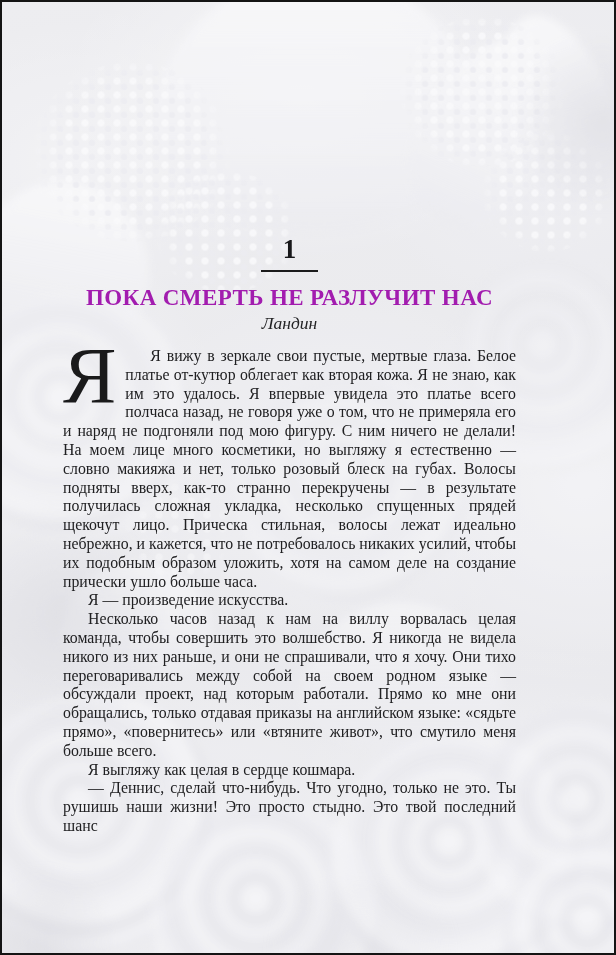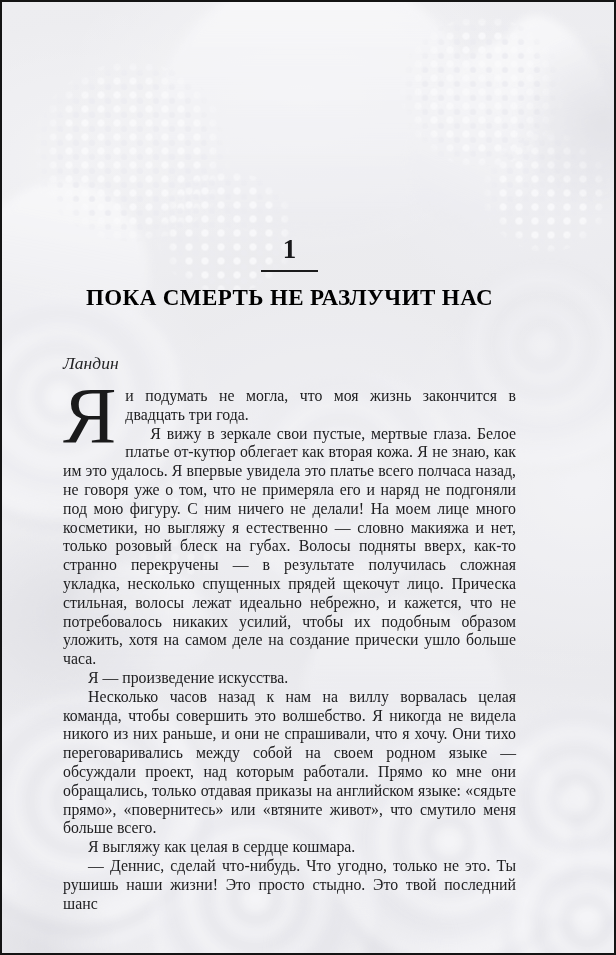--- a/index.html
+++ b/index.html
@@ -69,24 +69,24 @@
   .chapter-number {
     text-align: center; font-size: 27px; line-height: 27px;
     font-weight: 700; color: #18181a;
   }
   .chapter-divider {
     width: 57px; height: 2px; background: #1b1b1c; margin: 7px auto 0;
   }
   .chapter-title {
     margin: 12px 0 0; text-align: center;
     font-size: 23px; line-height: 28px; font-weight: 700;
-    letter-spacing: .4px; color: #000000;
+    letter-spacing: .4px; color: #a21caf;
   }
   .narrator {
-    margin-top: 40px; 
+    text-align: center;
     font-style: italic; font-size: 17.5px; line-height: 22px; color: #232325;
   }
   .body-text { margin-top: 13px; font-size: 15.8px; line-height: 18.8px; text-align: justify; }
   .body-text p { margin: 0; text-indent: 25px; }
   .body-text p.opening { text-indent: 0; }
   .drop-cap {
     float: left; font-size: 80px; line-height: 56px;
     padding: 0 9px 0 0; margin-top: 1px; color: #1a1a1b;
   }
   .em { font-style: italic; }
@@ -132,21 +132,21 @@
   <div class="content">
 
     <div class="chapter-heading">
       <div class="chapter-number">1</div>
       <div class="chapter-divider"></div>
       <h1 class="chapter-title">ПОКА СМЕРТЬ НЕ РАЗЛУЧИТ НАС</h1>
       <div class="narrator">Ландин</div>
     </div>
 
     <div class="body-text">
-      <p class="opening"><span class="drop-cap">Я</span><span>и подумать не могла, что моя жизнь закончится в двадцать три года.</span></p>
+      <p class="opening"><span class="drop-cap">Я</span></p>
       <p>Я вижу в зеркале свои пустые, мертвые глаза. Белое платье от-кутюр облегает как вторая кожа. Я не знаю, как им это удалось. Я впервые увидела это платье всего полчаса назад, не говоря уже о том, что не примеряла его и наряд не подгоняли под мою фигуру. С ним ничего не делали! На моем лице много косметики, но выгляжу я естественно — словно макияжа и нет, только розовый блеск на губах. Волосы подняты вверх, как-то странно перекручены — в результате получилась сложная укладка, несколько спущенных прядей щекочут лицо. Прическа стильная, волосы лежат идеально небрежно, и кажется, что не потребовалось никаких усилий, чтобы их подобным образом уложить, хотя на самом деле на создание прически ушло больше часа.</p>
       <p>Я — произведение искусства.</p>
       <p>Несколько часов назад к нам на виллу ворвалась целая команда, чтобы совершить это волшебство. Я никогда не видела никого из них раньше, и они не спрашивали, что я хочу. Они тихо переговаривались между собой на своем родном языке — обсуждали проект, над которым работали. Прямо ко мне они обращались, только отдавая приказы на английском языке: «сядьте прямо», «повернитесь» или «втяните живот», что смутило меня больше всего.</p>
       <p>Я выгляжу как целая в сердце кошмара.</p>
       <p>— Деннис, сделай что-нибудь. Что угодно, только не это. Ты рушишь наши жизни! Это просто стыдно. Это твой последний шанс</p>
     </div>
 
   </div>
 </div>
 

